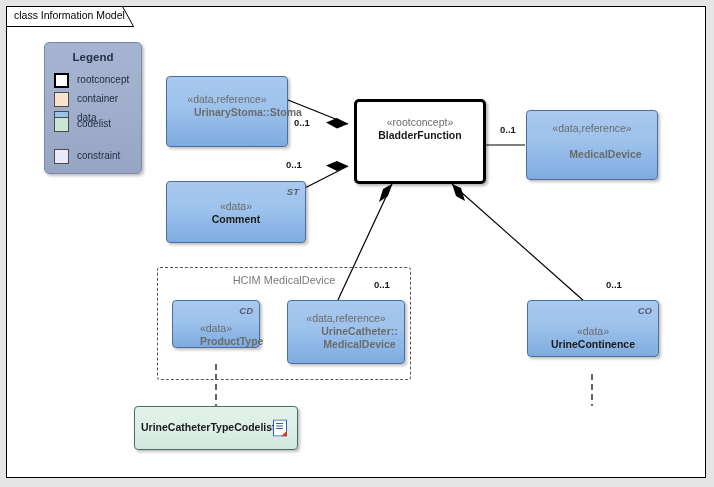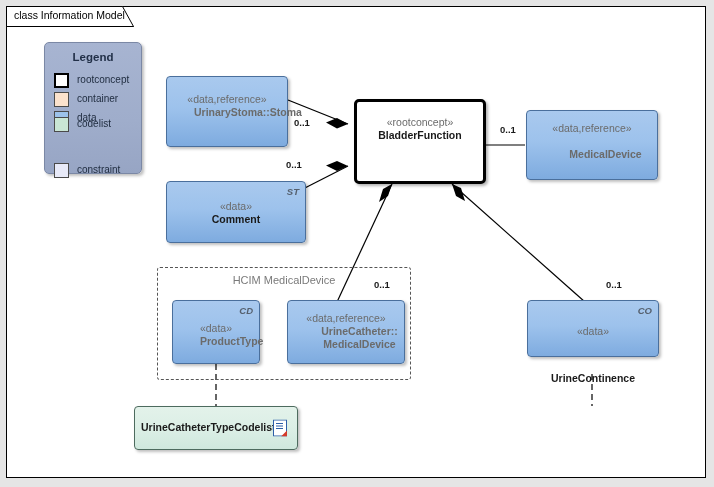--- a/index.html
+++ b/index.html
@@ -286,21 +286,21 @@
     <div class="legend-row" style="top:68px;">
       <div class="legend-sw" style="background:#9cc2ea;"></div>
       <div class="legend-lbl">data</div>
     </div>
 
     <div class="legend-row" style="top:74px;">
       <div class="legend-sw" style="background:#c9e6d5;"></div>
       <div class="legend-lbl">codelist</div>
     </div>
 
-    <div class="legend-row" style="top:120px;padding-left:8px;">
+    <div class="legend-row" style="top:106px;padding-left:8px;">
       <div class="legend-sw" style="background:#e8eaf8;"></div>
       <div class="legend-lbl">constraint</div>
     </div>
   </div>
 
   <div class="group-box" style="left:157px; top:267px; width:254px; height:113px;">
     <div class="group-title">HCIM MedicalDevice</div>
   </div>
 
   <div class="node data-node" style="left:166px; top:76px; width:122px; height:71px;">
@@ -317,36 +317,36 @@
     <div class="stereo" style="top:11px;">«data,reference»</div>
     <div class="nm grey" style="top:37px;">MedicalDevice</div>
   </div>
 
   <div class="node data-node" style="left:166px; top:181px; width:140px; height:62px;">
     <div class="corner">ST</div>
     <div class="stereo" style="top:18px;">«data»</div>
     <div class="nm" style="top:31px;">Comment</div>
   </div>
 
-  <div class="node data-node" style="left:172px; top:300px; width:88px; height:64px;">
+  <div class="node data-node" style="left:172px; top:300px; width:88px; height:48px;">
     <div class="corner">CD</div>
     <div class="stereo" style="top:21px;">«data»</div>
     <div class="nm grey" style="top:34px;">ProductType</div>
   </div>
 
   <div class="node data-node" style="left:287px; top:300px; width:118px; height:64px;">
     <div class="stereo" style="top:11px;">«data,reference»</div>
     <div class="nm grey" style="top:24px;">UrineCatheter::</div>
     <div class="nm grey" style="top:37px;">MedicalDevice</div>
   </div>
 
   <div class="node data-node" style="left:527px; top:300px; width:132px; height:57px;">
     <div class="corner">CO</div>
     <div class="stereo" style="top:24px;">«data»</div>
-    <div class="nm" style="top:37px;margin-top:34px;">UrineContinence</div>
+    <div class="nm" style="top:37px;">UrineContinence</div>
   </div>
 
   <div class="node codelist-node" style="left:134px; top:406px; width:164px; height:44px;">
     <div class="nm" style="top:14px; left:6px; right:22px;">UrineCatheterTypeCodelist</div>
     <svg class="doc-icon" viewBox="0 0 14 17" xmlns="http://www.w3.org/2000/svg">
       <rect x="0.5" y="0.5" width="13" height="16" fill="#ffffff" stroke="#2d5fa8" stroke-width="1"></rect>
       <line x1="3" y1="4" x2="10" y2="4" stroke="#2d5fa8" stroke-width="1"></line>
       <line x1="3" y1="6.5" x2="10" y2="6.5" stroke="#2d5fa8" stroke-width="1"></line>
       <line x1="3" y1="9" x2="10" y2="9" stroke="#2d5fa8" stroke-width="1"></line>
       <polygon points="8,17 14,17 14,11" fill="#d43a2a"></polygon>

